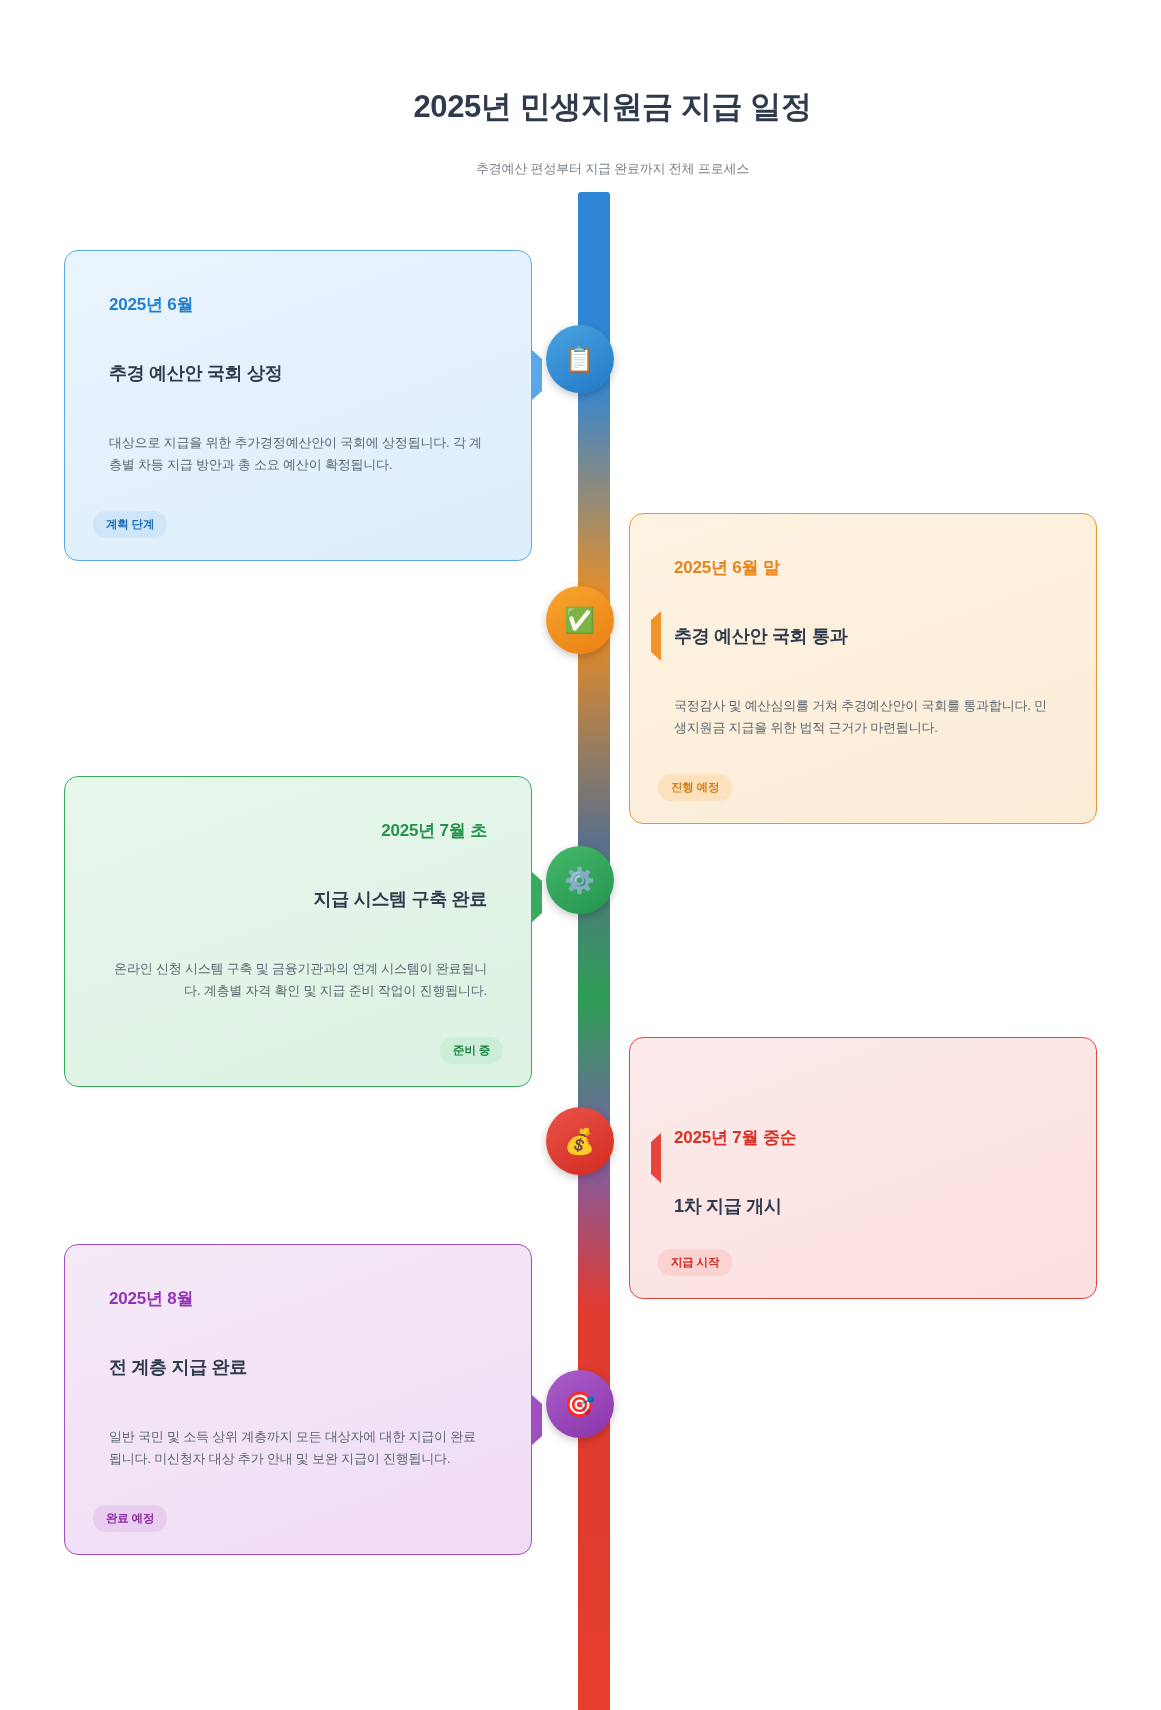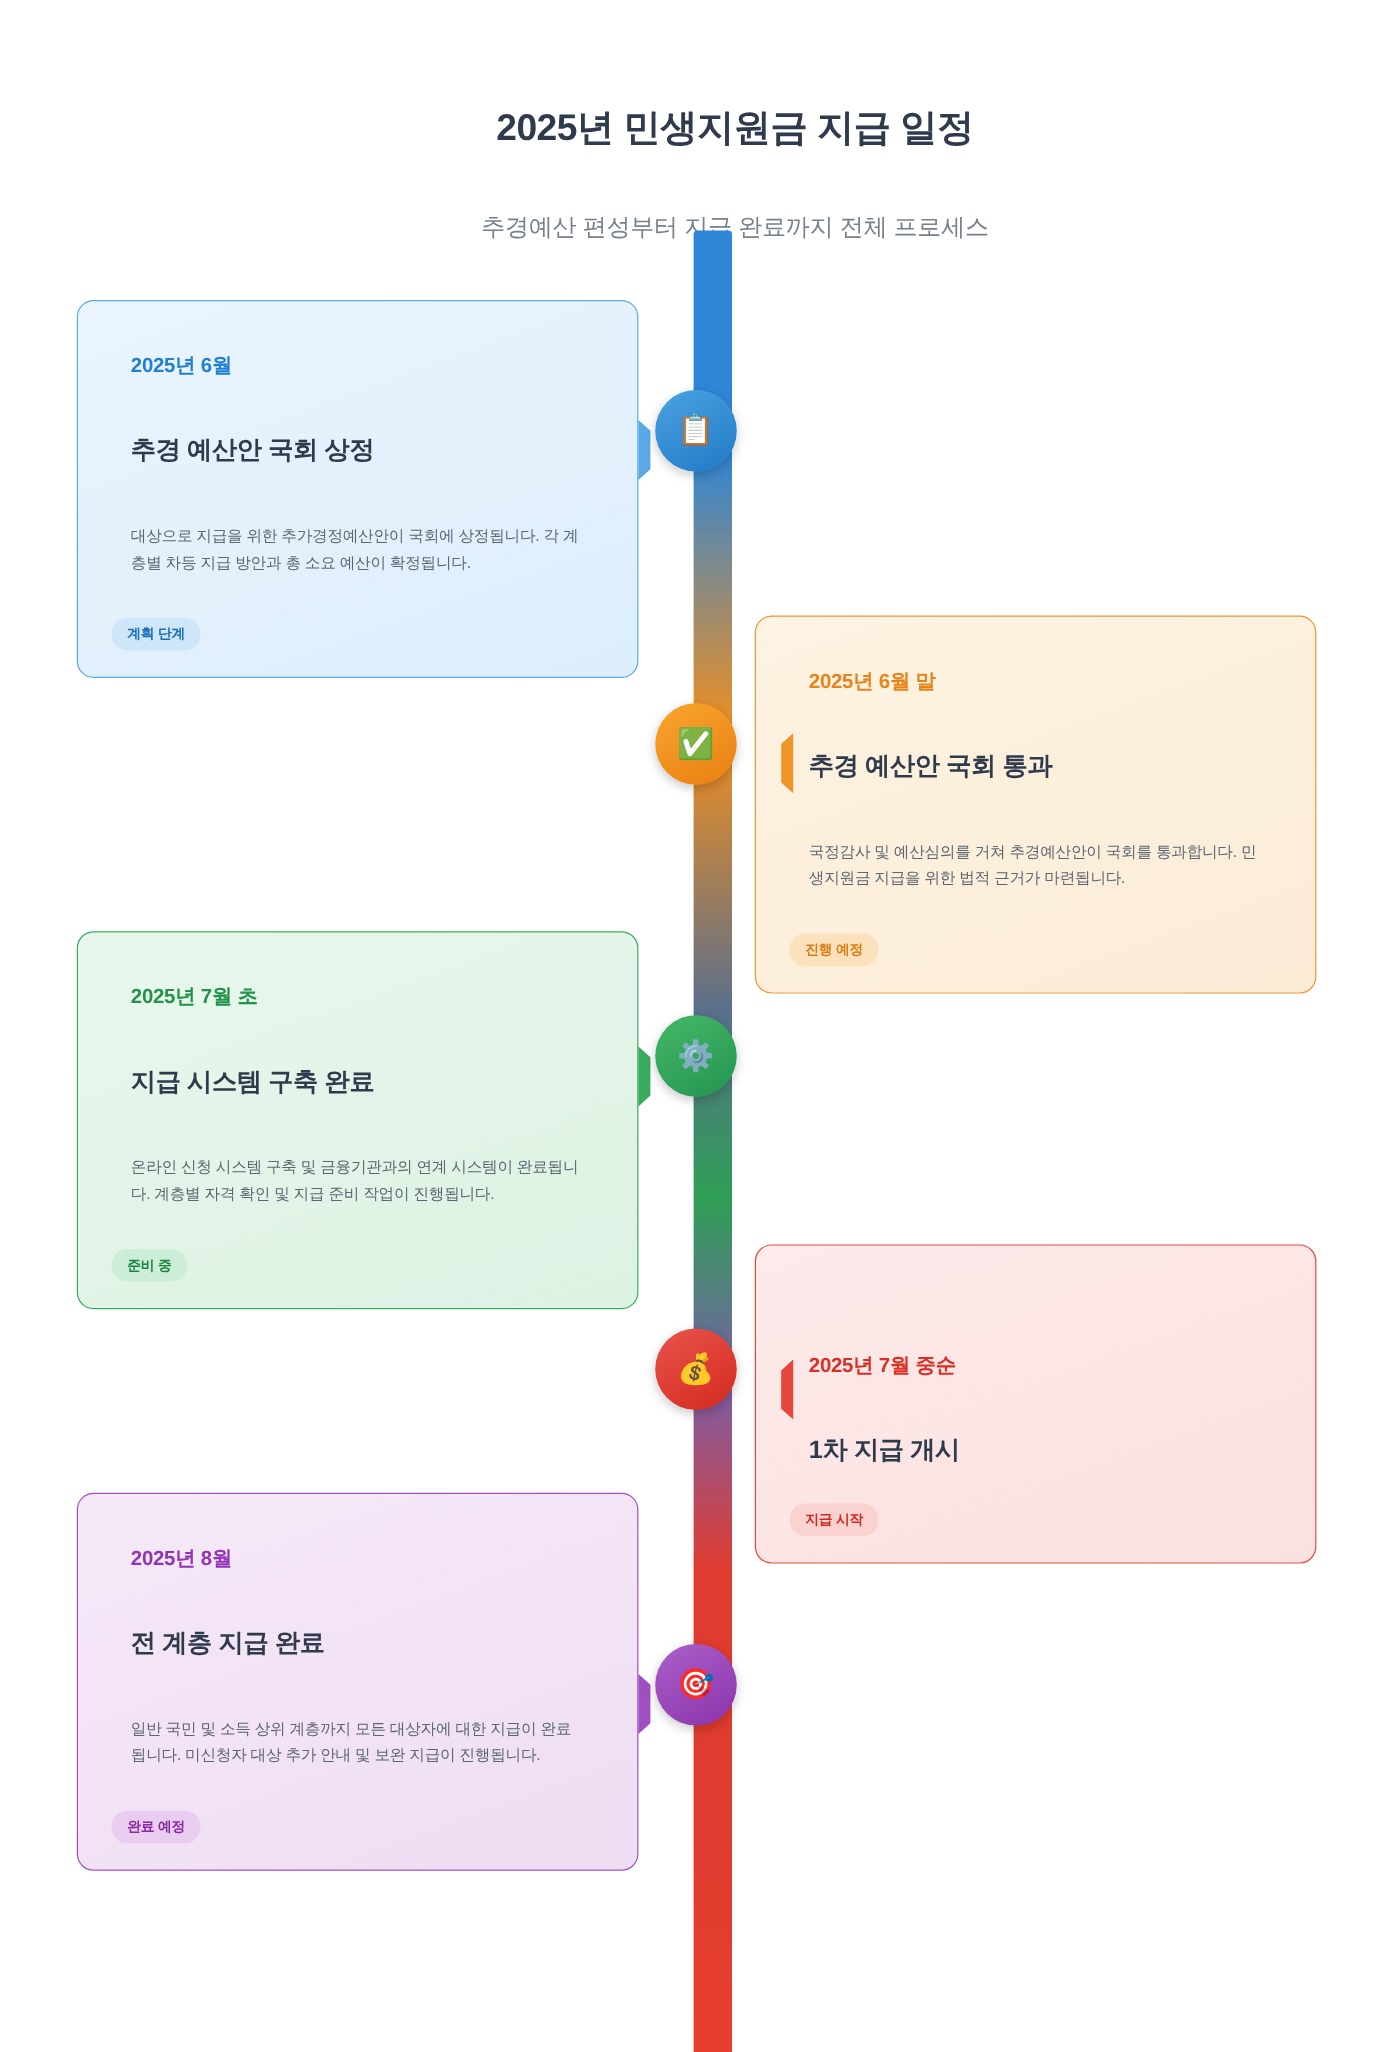--- a/index.html
+++ b/index.html
@@ -19,22 +19,21 @@
 
   
   .header { padding-top: 22px; text-align: center; }
   .title {
     font-size: 31px;
     font-weight: 700;
     color: #2f3b4d;
     letter-spacing: -0.4px;
   }
   .subtitle {
-    margin-top: 16px;
-    font-size: 20px;
+    font-size: 13px;
     color: #77808c;
     letter-spacing: -0.2px;
   }
 
   
   .timeline {
     position: absolute;
     top: 160px;
     left: 0;
     width: 1161px;
@@ -105,21 +104,21 @@
   .arrow.left  { border-left: 10px solid; }
   .arrow.right { border-right: 10px solid; }
 
   .date {
     font-size: 17px;
     font-weight: 700;
     letter-spacing: -0.2px;
     margin-bottom: 13px;
   }
   .ttl {
-    font-size: 21px;
+    font-size: 18px;
     font-weight: 700;
     color: #2f3b4d;
     letter-spacing: -0.3px;
     margin-bottom: 15px;
   }
   .desc {
     font-size: 13px;
     line-height: 1.72;
     color: #5c6672;
     letter-spacing: -0.2px;
@@ -140,21 +139,21 @@
   .t-blue   .badge{ background: #cfe6f9; color: #1a6fba; }
   .t-blue   .marker{ background: linear-gradient(150deg,#4aa3e0,#2279c6); }
   .t-blue   .arrow { border-left-color: #5aa9e6; }
 
   .t-orange .card { background: linear-gradient(160deg,#fdf3e2,#fbecd6); border-color: #f0942a; }
   .t-orange .date { color: #e8821a; }
   .t-orange .badge{ background: #fbe2bd; color: #d87d13; }
   .t-orange .marker{ background: linear-gradient(150deg,#f7a62e,#ea7f12); }
   .t-orange .arrow { border-right-color: #f0942a; }
 
-  .t-green  .card { background: linear-gradient(160deg,#e8f7ec,#dcf2e3); border-color: #3aab5e; }
+  .t-green  .card { background: linear-gradient(160deg,#e8f7ec,#dcf2e3); border-color: #3aab5e; text-align: right; }
   .t-green  .date { color: #23924a; }
   .t-green  .badge{ background: #cceed8; color: #1e8242; }
   .t-green  .marker{ background: linear-gradient(150deg,#46b868,#239450); }
   .t-green  .arrow { border-left-color: #3aab5e; }
 
   .t-red    .card { background: linear-gradient(160deg,#fdeaea,#fbe0e0); border-color: #e8453a; }
   .t-red    .date { color: #d92f24; margin-top: 46px; }
   .t-red    .badge{ background: #fad2d0; color: #cf2a20; }
   .t-red    .marker{ background: linear-gradient(150deg,#e9534a,#d32a1f); }
   .t-red    .arrow { border-right-color: #e8453a; }

